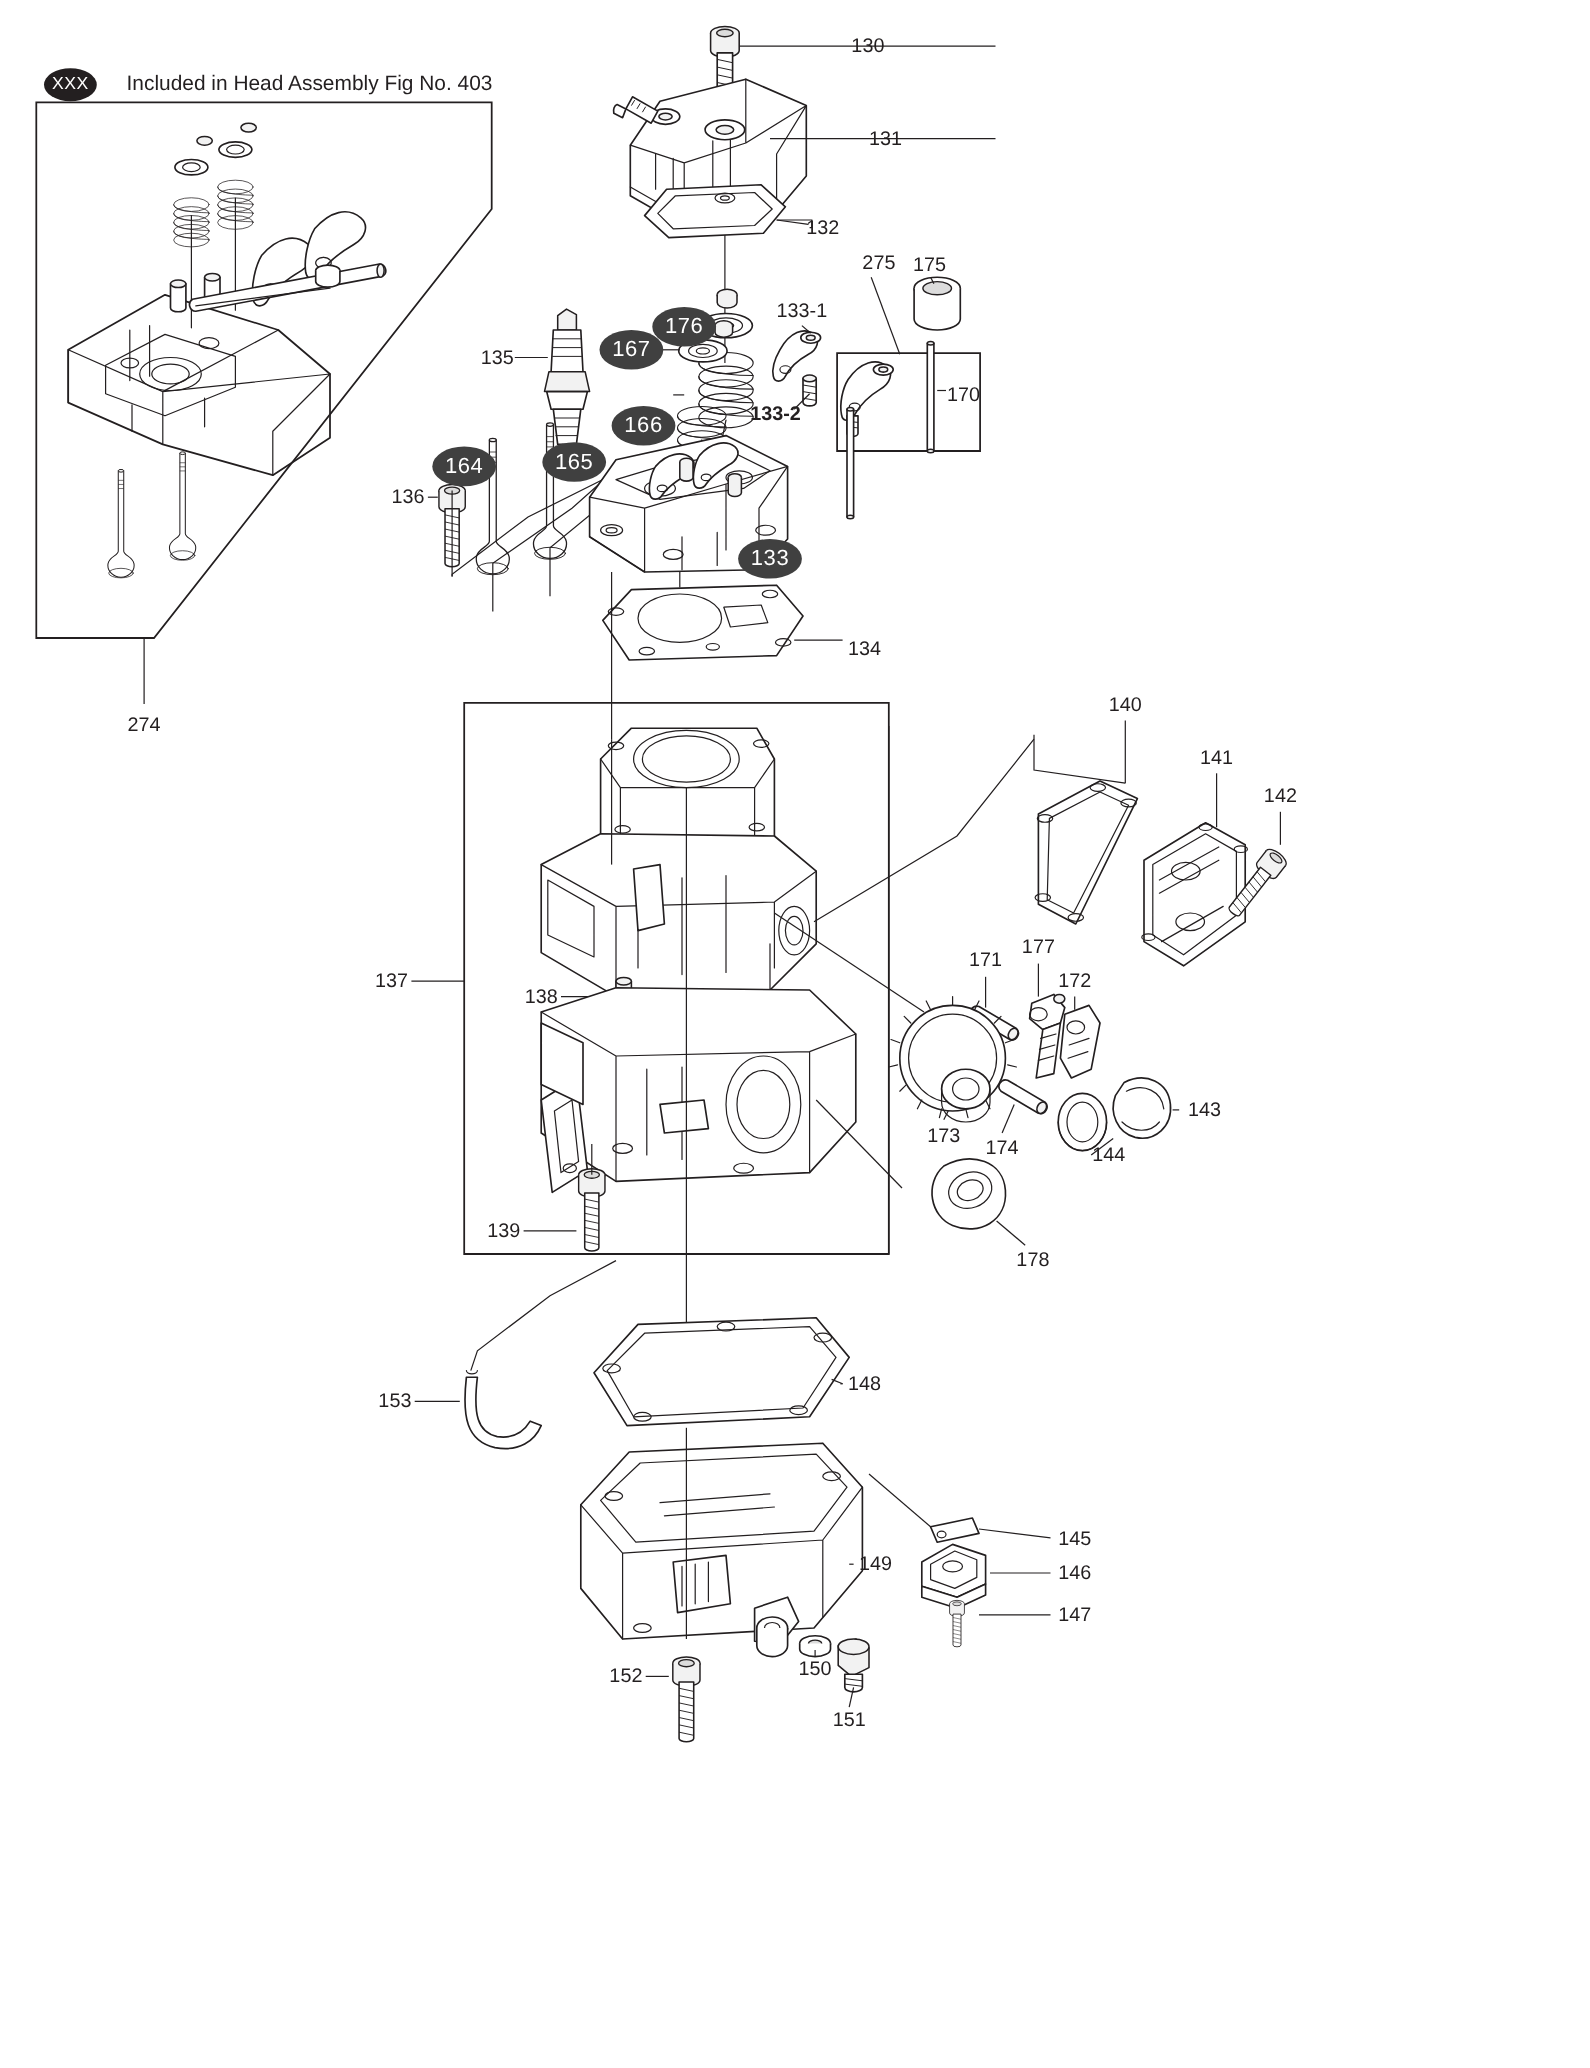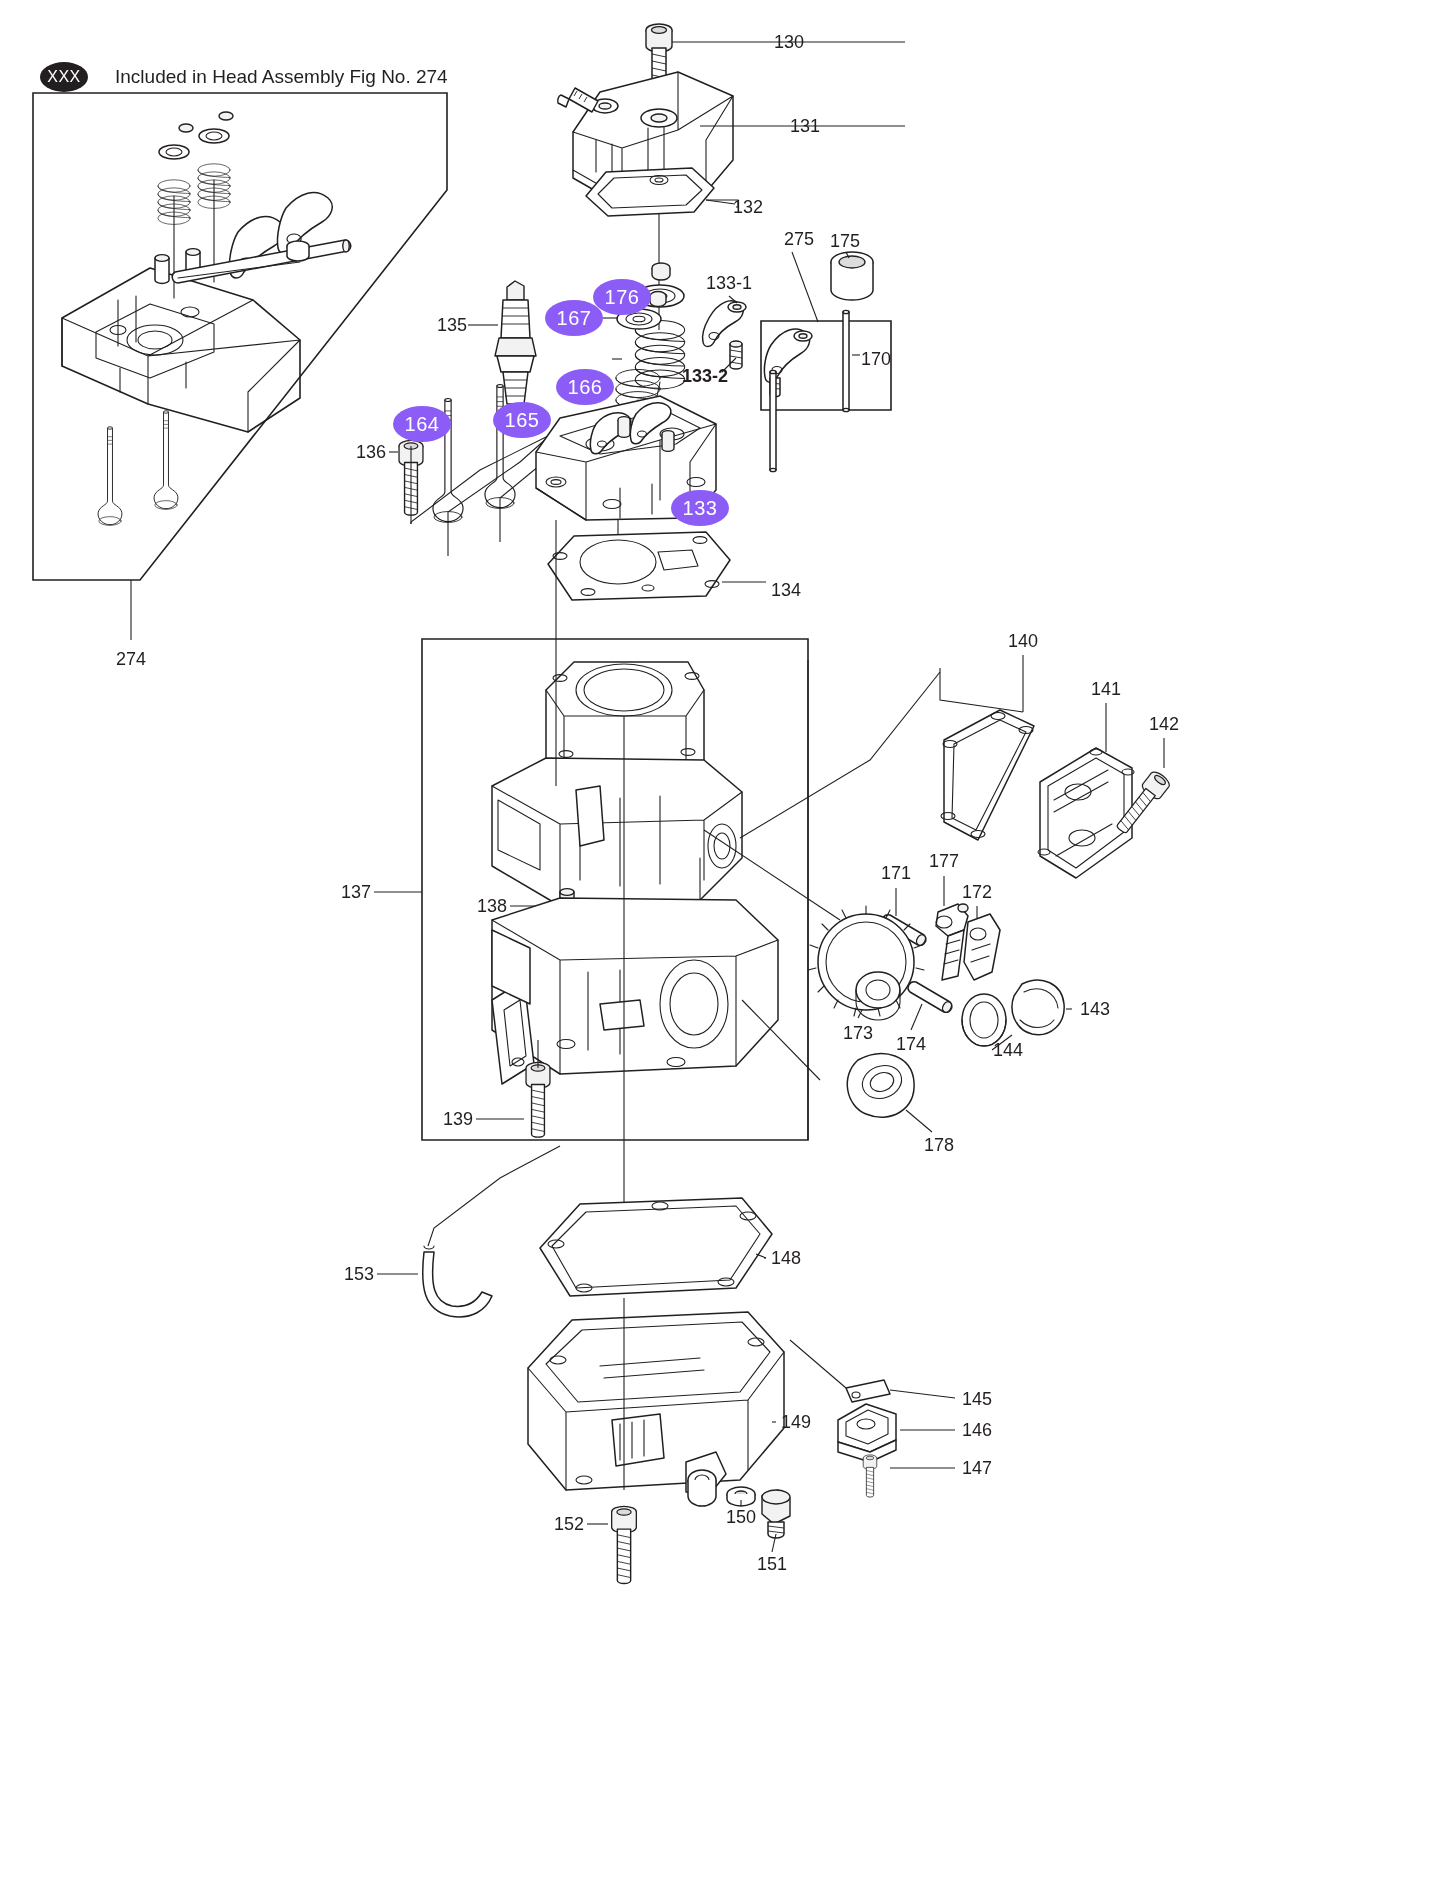--- a/index.html
+++ b/index.html
@@ -9,21 +9,21 @@
   #art{position:absolute;left:0;top:0;width:1445px;height:1880px;}
 
   .legend{position:absolute;left:28px;top:62px;display:flex;align-items:center;gap:27px;margin-left:12px;}
   .legend .badge{width:48px;height:30px;border-radius:50%;background:#231f20;color:#fff;
      display:flex;align-items:center;justify-content:center;font-size:16px;letter-spacing:.5px;}
   .legend .ltext{font-size:19px;color:#231f20;white-space:nowrap;}
 
   .lbl{position:absolute;font-size:18px;color:#231f20;white-space:nowrap;
        transform:translate(-50%,-50%);letter-spacing:0px;}
   .cal{position:absolute;transform:translate(-50%,-50%);width:58px;height:36px;border-radius:50%;
-       background:#8b5cf6;color:#fff;display:flex;align-items:center;justify-content:center;
+       background:#404040;color:#fff;display:flex;align-items:center;justify-content:center;
        font-size:20px;letter-spacing:.5px;}
 </style>
 </head>
 <body>
 
 <div id="sheet">
 
   <svg id="art" viewBox="0 0 1445 1880">
     <defs>
       <style>
@@ -569,21 +569,21 @@
       <g class="h">
           <path d="M768,1526 L784,1528 M768,1531 L784,1533"></path>
         </g>
     </g>
     <path class="ld" d="M772,1552 L776,1534"></path>
 
   </svg>
 
   <div class="legend">
     <div class="badge">XXX</div>
-    <div class="ltext">Included in Head Assembly Fig No. 274</div>
+    <div class="ltext">Included in Head Assembly Fig No. 403</div>
   </div>
 
   <div id="plain-labels">
       <div class="lbl" style="left: 789px; top: 42px;">130</div>
       <div class="lbl" style="left: 789px; top: 126px; margin-left: 16px;">131</div>
       <div class="lbl" style="left: 748px; top: 207px;">132</div>
       <div class="lbl" style="left: 799px; top: 239px;">275</div>
       <div class="lbl" style="left: 845px; top: 241px;">175</div>
       <div class="lbl" style="left: 729px; top: 283px;">133-1</div>
       <div class="lbl" style="left: 452px; top: 325px;">135</div>

